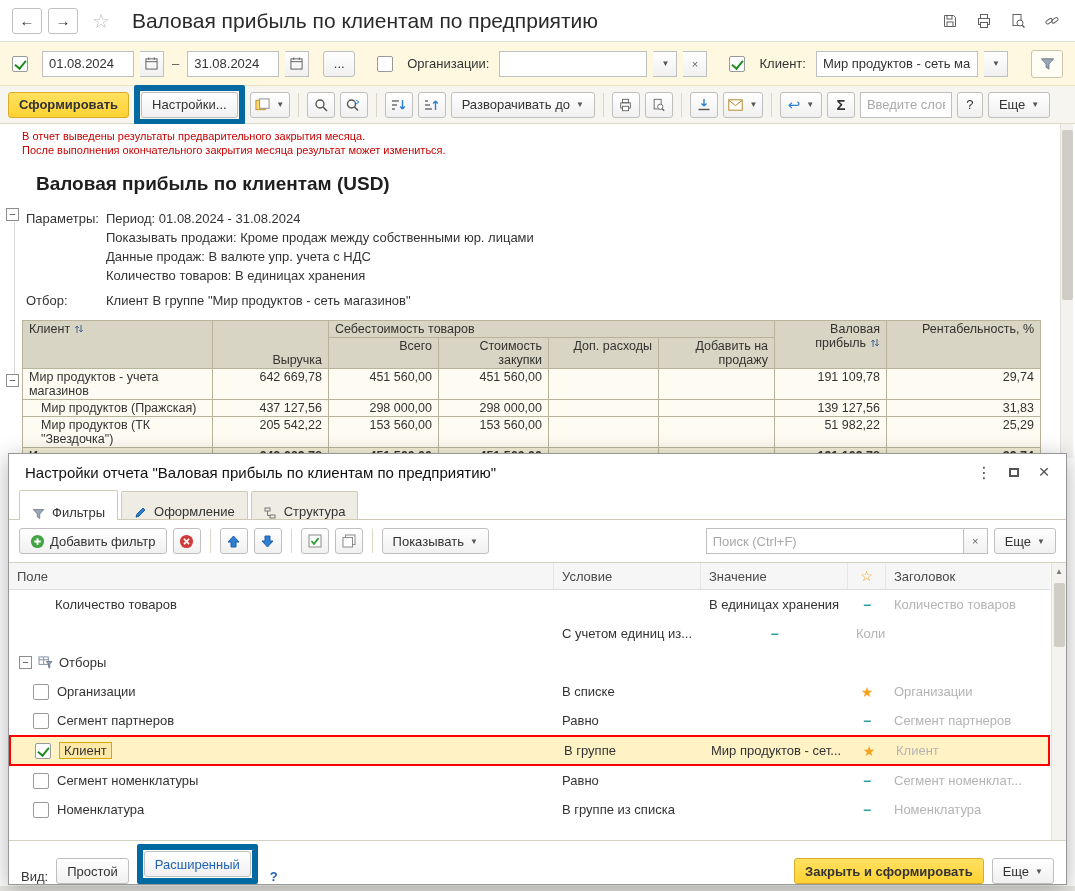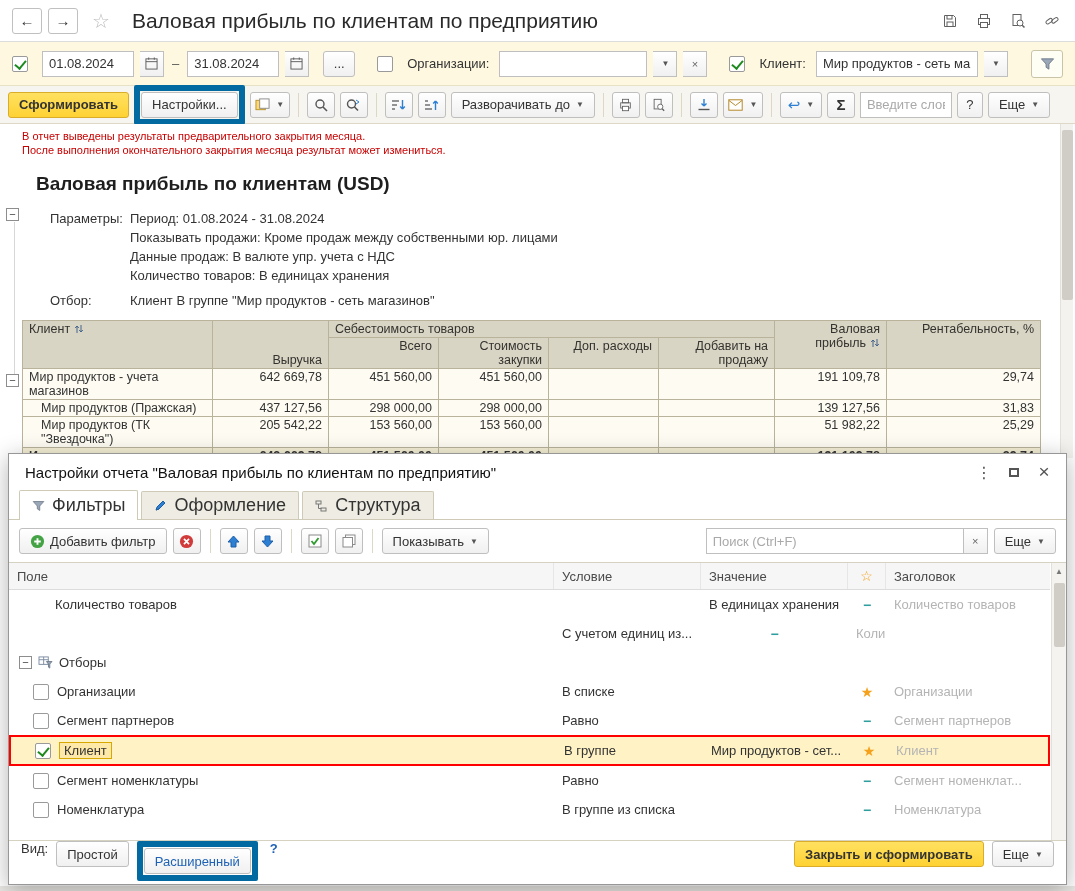--- a/index.html
+++ b/index.html
@@ -37,21 +37,21 @@
 .tool-search{width:92px}
 .sigma{font-weight:bold;font-size:15px;color:#333}
 
 
 .report{position:relative;height:334px;background:#fff}
 .grp-box{position:absolute;width:13px;height:13px;border:1px solid #8d8d8d;background:#fff;font-size:11px;line-height:10px;text-align:center;color:#444;cursor:pointer}
 .gutter-line{position:absolute;left:14px;border-left:1px solid #d7d7d7}
 .report-content{margin-left:22px;padding-top:5px}
 .warn{color:#c90000;font-size:11px;line-height:14px}
 .rep-title{font-size:19px;font-weight:bold;margin:16px 0 14px 14px;color:#1e1e1e}
-.params-row{display:flex;margin-left:28px;font-size:13px;line-height:19px}
+.params-row{display:flex;margin-left:4px;font-size:13px;line-height:19px}
 .plabel{width:80px;flex:none}
 .pvals div{white-space:nowrap}
 .otbor{margin-top:6px}
 .rep-table{border-collapse:collapse;margin-top:10px;font-size:12.5px;table-layout:fixed;width:1018px}
 .rep-table th,.rep-table td{border:1px solid #b9b39c;padding:1px 6px;overflow:hidden}
 .rep-table thead th{background:#d9d5c5;font-weight:normal;color:#33322e;vertical-align:top;text-align:right}
 .rep-table thead th.hl{text-align:left}
 .rep-table tbody td{background:#fefcf2;text-align:right;vertical-align:top}
 .rep-table tbody td.cl{text-align:left}
 .rep-table tr.total td{background:#f6f0d6;font-weight:bold}
@@ -60,42 +60,42 @@
 .vscroll{position:absolute;top:0;right:2px;width:13px;height:100%;background:#f3f2ee;border-left:1px solid #e3e1da}
 .vthumb{position:absolute;left:1px;width:11px;background:#cfcdc5;border-radius:2px}
 
 
 .dialog{position:absolute;left:8px;top:453px;width:1059px;height:432px;background:#fff;border:1px solid #979797;box-shadow:0 5px 22px rgba(0,0,0,.3);display:flex;flex-direction:column;z-index:5}
 .dlg-title{height:36px;display:flex;align-items:center;padding:0 8px 0 16px;font-size:15px;color:#111;flex:none}
 .dlg-winbtns{margin-left:auto;display:flex;gap:2px;align-items:center}
 .winbtn{width:28px;height:26px;display:flex;align-items:center;justify-content:center;color:#555;cursor:pointer;font-size:16px}
 .maxbox{width:10px;height:9px;border:2px solid #555;display:inline-block}
 .tabs{display:flex;padding:0 10px;gap:3px;border-bottom:1px solid #cfcab6;height:30px;align-items:flex-end;flex:none}
-.tab{height:28px;display:flex;align-items:center;gap:7px;padding:0 12px;border:1px solid #cfcab6;border-bottom:none;background:#efede3;font-size:18px;cursor:pointer;border-radius:2px 2px 0 0;color:#333;white-space:nowrap}
+.tab{height:28px;display:flex;align-items:flex-end;gap:7px;padding:0 12px;border:1px solid #cfcab6;border-bottom:none;background:#efede3;font-size:13px;cursor:pointer;border-radius:2px 2px 0 0;color:#333;white-space:nowrap}
 .tab.active{background:#fff;margin-bottom:-1px;height:30px}
 .dlg-toolbar{height:42px;display:flex;align-items:center;gap:6px;padding:0 10px;flex:none}
 .dlg-search{width:258px}
 .dlg-list{flex:1;border-top:1px solid #d6d2c2;position:relative;overflow:hidden}
 .rows-wrap{width:calc(100% - 16px)}
 .lhdr{display:grid;grid-template-columns:545px 147px 147px 38px 1fr;height:27px;align-items:center;background:#f6f6f6;border-bottom:1px solid #dcdcdc;color:#4a4a4a}
 .lhdr>div{padding-left:8px;border-right:1px solid #e6e6e6;height:100%;display:flex;align-items:center}
 .lrow{display:grid;grid-template-columns:545px 147px 147px 38px 1fr;height:29px;align-items:center}
 .lrow>div{padding-left:8px;white-space:nowrap;overflow:hidden}
 .fcell{display:flex;align-items:center;gap:8px}
 .noCb{padding-left:46px !important}
 .grpcell{padding-left:10px !important;gap:6px}
 .flagcell{display:flex;justify-content:center;padding-left:0 !important}
 .star{color:#f5a11c;font-size:14px}
 .dashflag{color:#2f9e9e;font-weight:bold;font-size:14px}
 .gray{color:#b4b4b4}
 .sel-row{background:#fff2c5;border:2px solid #f00;height:31px}
 .sel-label{background:#ffe9a8;border:1px solid #d7a900;padding:0 4px}
 .dlg-vscroll{position:absolute;top:0;right:0;width:15px;height:100%;background:#f4f3ef;border-left:1px solid #e2e0d8}
 .scroll-up{height:16px;display:flex;align-items:center;justify-content:center;font-size:8px;color:#777;cursor:pointer}
-.dlg-footer{height:44px;display:flex;align-items:flex-start;gap:8px;padding:0 12px;border-top:1px solid #d6d2c2;flex:none}
+.dlg-footer{height:44px;display:flex;align-items:flex-end;gap:8px;padding:0 12px;border-top:1px solid #d6d2c2;flex:none}
 .blue-txt{color:#1f62b5}
 .help-q{color:#1f62b5;font-weight:bold;margin-left:4px;cursor:pointer}
 .footer-right{margin-left:auto;display:flex;gap:8px;align-items:center}
 svg{display:block}
 </style>
 </head>
 <body>
 
 <div id="app">
 

